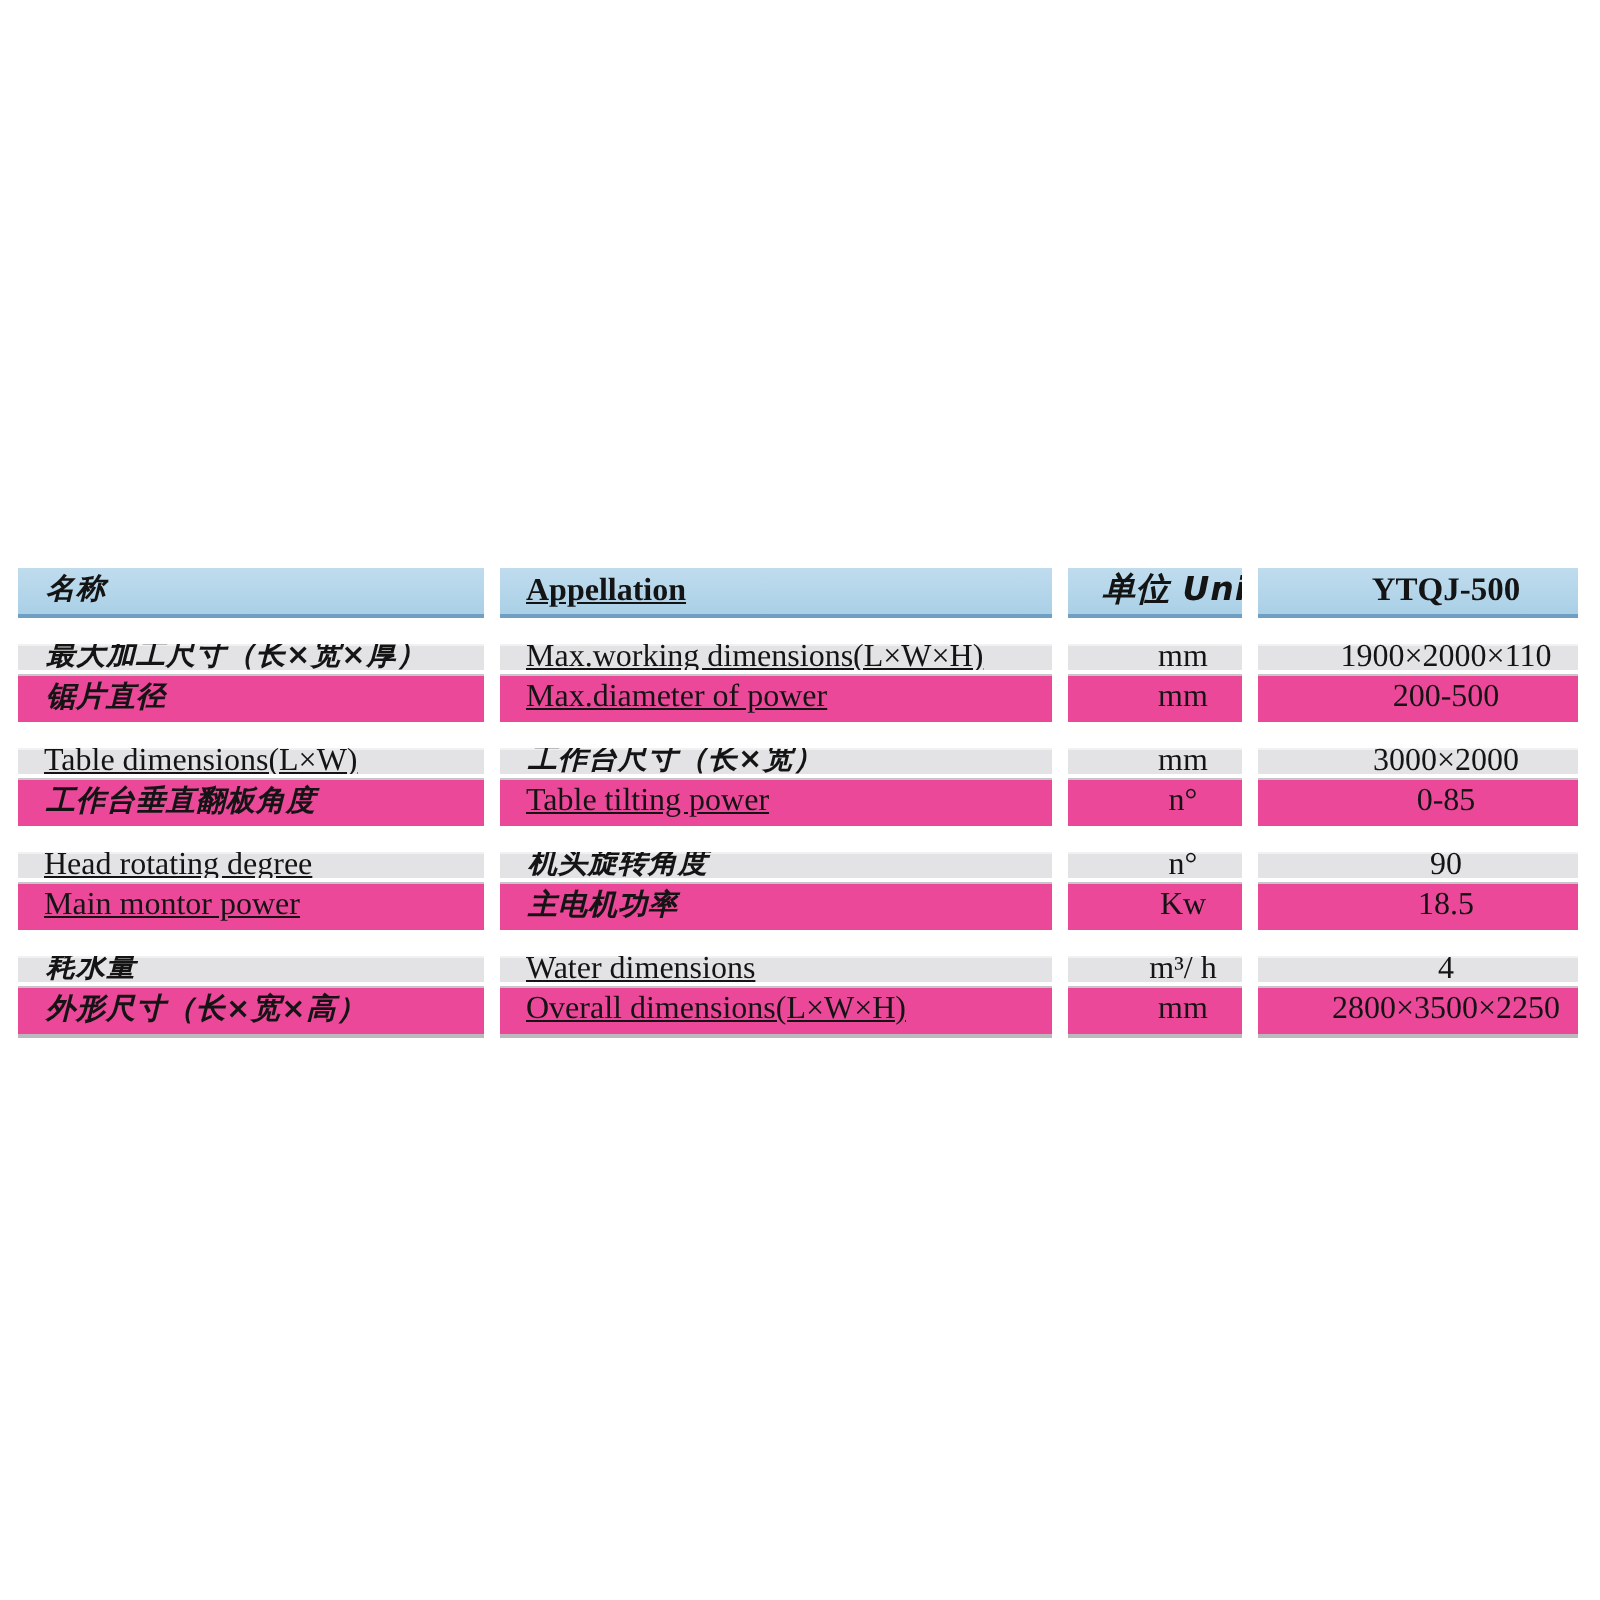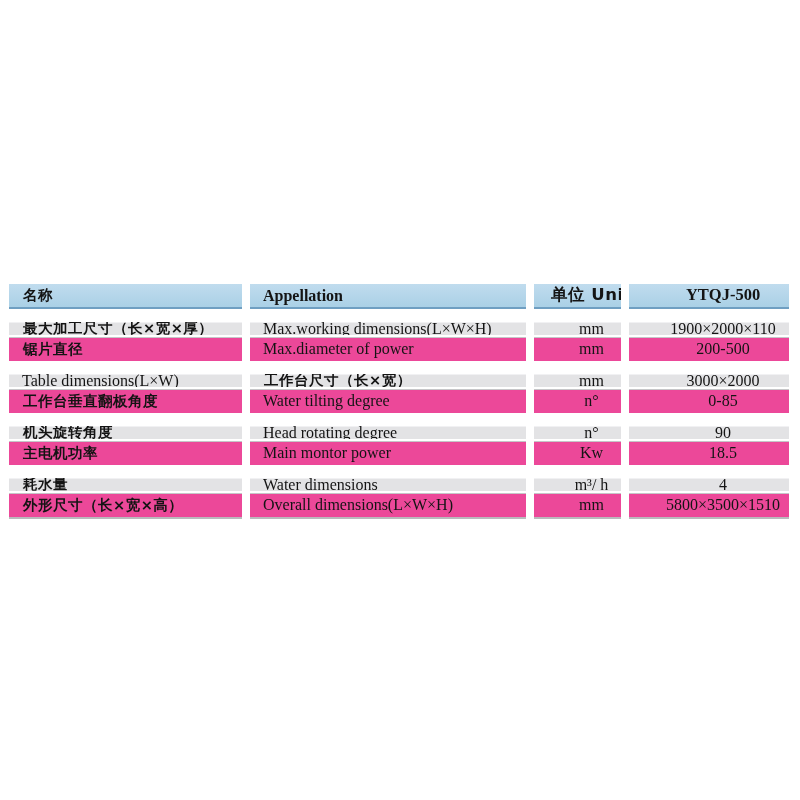--- a/index.html
+++ b/index.html
@@ -25,28 +25,29 @@
     display: flex;
     align-items: center;
     font-size: 16px;
     line-height: 1;
     white-space: nowrap;
     overflow: hidden;
     padding-left: 28px;
   }
   
   .col-name  { padding-left: 14px; }
-  .col-app   { padding-left: 13px; }
+  .col-app   { padding-left: 13px; text-decoration: underline; }
   .col-unit, .col-model { justify-content: center; }
   
   .zh {
     font-family: "DejaVu Sans", "Liberation Sans", sans-serif;
     font-weight: 700;
     font-size: 14.5px;
     letter-spacing: 0.5px;
+    font-style: italic;
   }
   
   .head {
     background: linear-gradient(180deg, #c0dcee 0%, #aad0e6 100%);
     border-bottom: 2px solid #6f9fc2;
     font-weight: 700;
   }
   .head.col-unit, .head.col-model { font-size: 16.5px; }
   
   .r-light {
@@ -81,37 +82,37 @@
   <div class="cell r-dark col-app">Max.diameter of power</div>
   <div class="cell r-dark col-unit">mm</div>
   <div class="cell r-dark col-model">200-500</div>
 
   <div class="cell r-light col-app">Table dimensions(L×W)</div>
   <div class="cell r-light col-name zh">工作台尺寸（长×宽）</div>
   <div class="cell r-light col-unit">mm</div>
   <div class="cell r-light col-model">3000×2000</div>
 
   <div class="cell r-dark col-name zh">工作台垂直翻板角度</div>
-  <div class="cell r-dark col-app">Water tilting degree</div>
+  <div class="cell r-dark col-app">Table tilting power</div>
   <div class="cell r-dark col-unit">n°</div>
   <div class="cell r-dark col-model">0-85</div>
 
+  <div class="cell r-light col-app">Head rotating degree</div>
   <div class="cell r-light col-name zh">机头旋转角度</div>
-  <div class="cell r-light col-app">Head rotating degree</div>
   <div class="cell r-light col-unit">n°</div>
   <div class="cell r-light col-model">90</div>
 
+  <div class="cell r-dark col-app">Main montor power</div>
   <div class="cell r-dark col-name zh">主电机功率</div>
-  <div class="cell r-dark col-app">Main montor power</div>
   <div class="cell r-dark col-unit">Kw</div>
   <div class="cell r-dark col-model">18.5</div>
 
   <div class="cell r-light col-name zh">耗水量</div>
   <div class="cell r-light col-app">Water dimensions</div>
   <div class="cell r-light col-unit">m³/ h</div>
   <div class="cell r-light col-model">4</div>
 
   <div class="cell r-dark r-end col-name zh">外形尺寸（长×宽×高）</div>
   <div class="cell r-dark r-end col-app">Overall dimensions(L×W×H)</div>
   <div class="cell r-dark r-end col-unit">mm</div>
-  <div class="cell r-dark r-end col-model">5800×3500×1510</div>
+  <div class="cell r-dark r-end col-model">2800×3500×2250</div>
 
 </div>
 
 </body></html>

